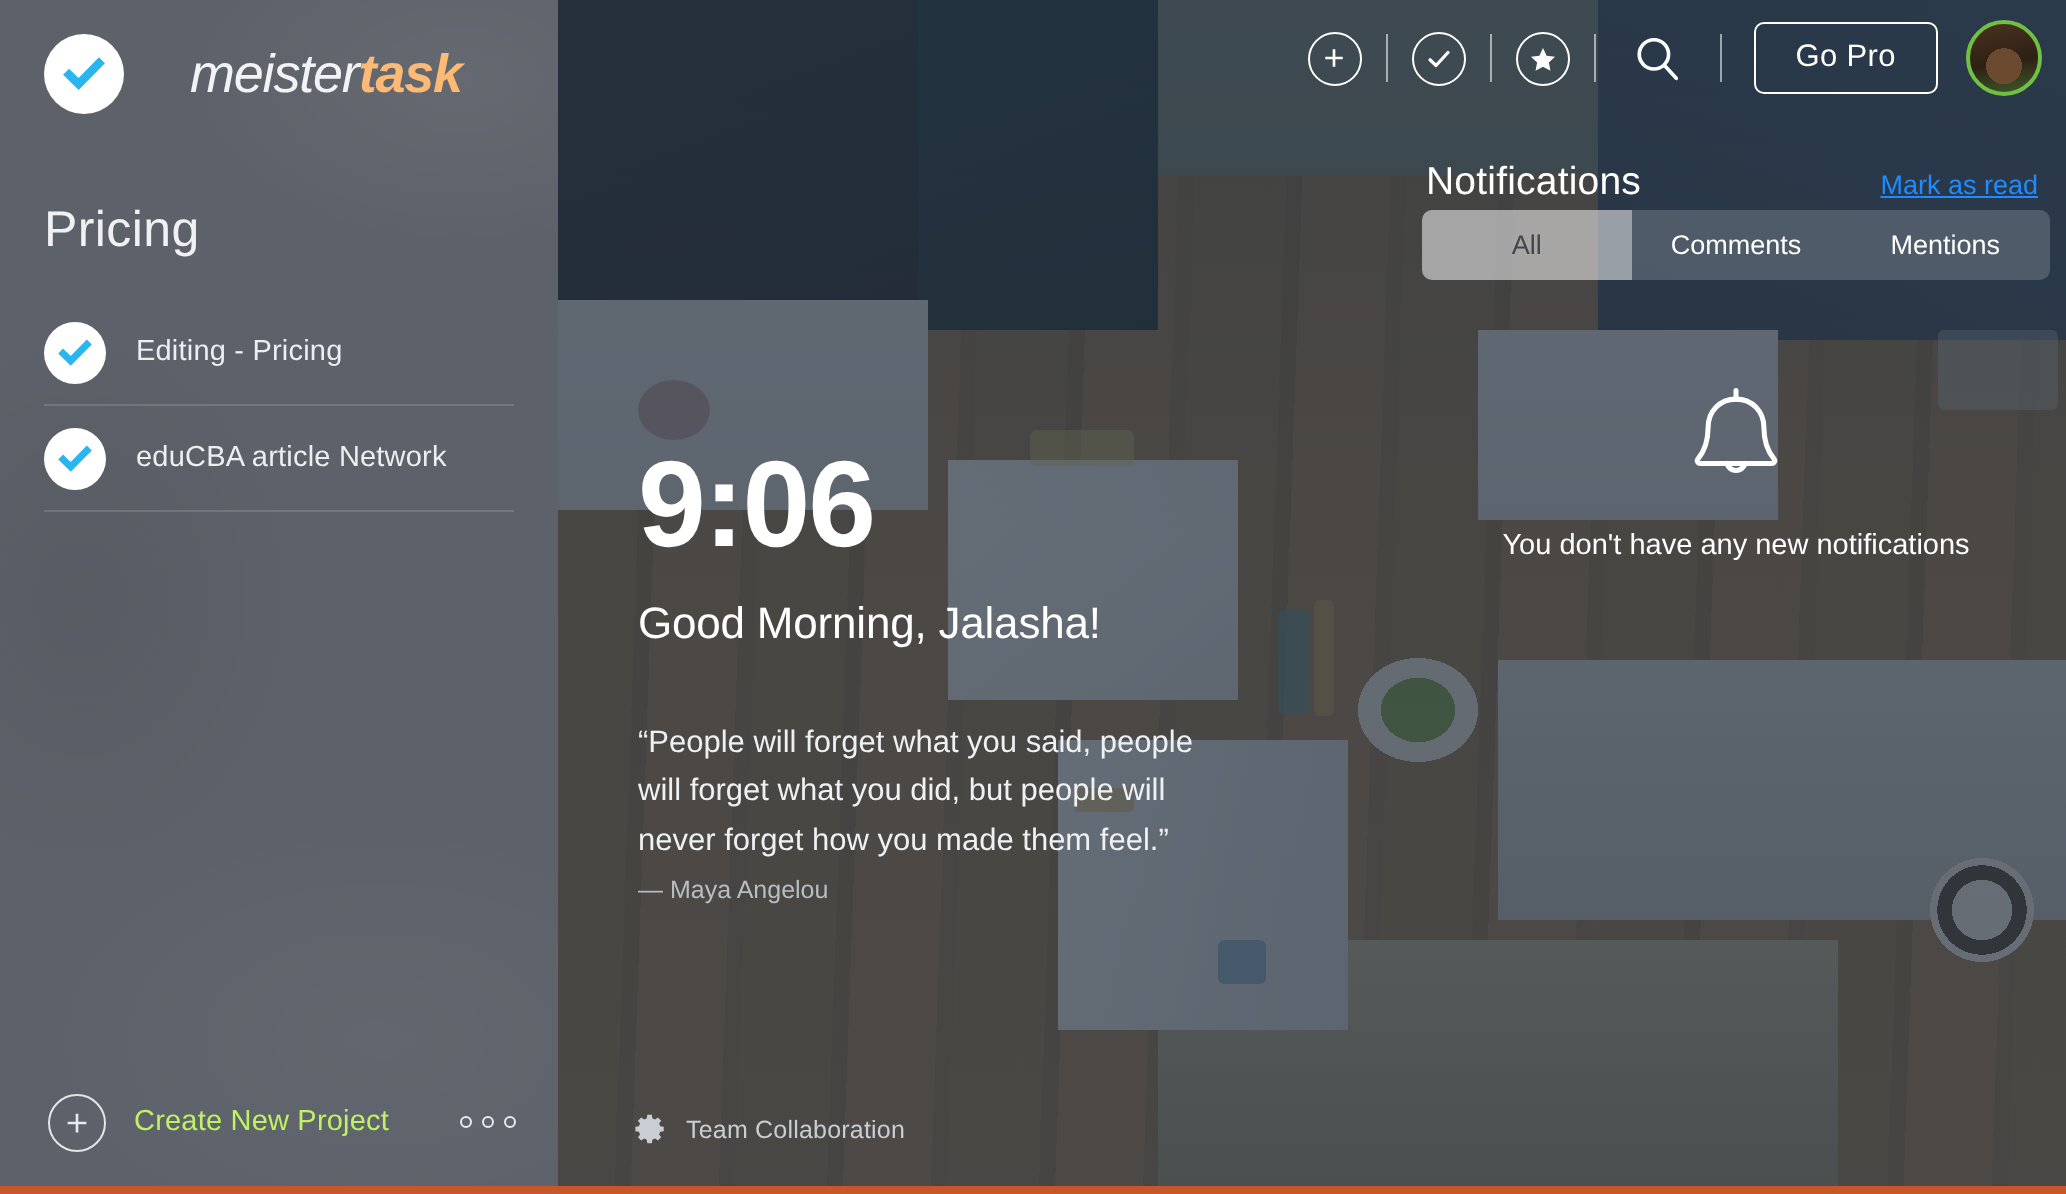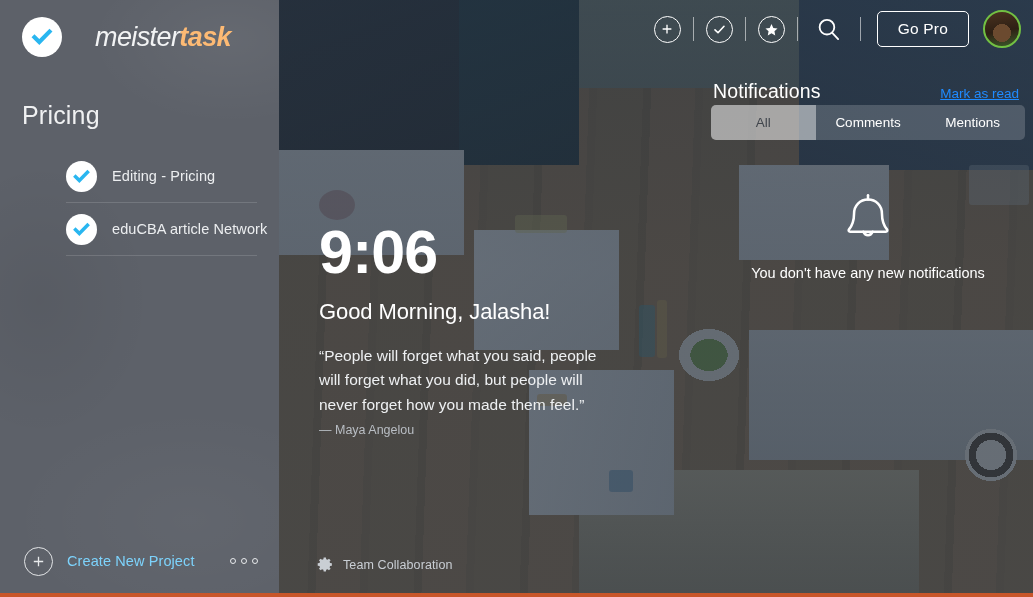--- a/index.html
+++ b/index.html
@@ -75,21 +75,20 @@
     font-weight: 400;
     padding: 44px 0 0 22px;
     letter-spacing: .2px;
   }
 
   .project-list {
     position: relative; z-index: 2;
     margin-top: 20px;
     padding: 0 22px 0 22px;
     list-style: none;
-    margin-left: 44px;
   }
   .project-item {
     display: flex;
     align-items: center;
     gap: 15px;
     height: 53px;
     border-bottom: 1px solid rgba(255,255,255,.14);
     cursor: pointer;
   }
   .project-check {
@@ -118,21 +117,21 @@
   }
   .plus-circle {
     width: 29px; height: 29px;
     border-radius: 50%;
     border: 1.6px solid #e3e5e7;
     display: flex; align-items: center; justify-content: center;
     flex: 0 0 29px;
     cursor: pointer;
   }
   .create-label {
-    color: #7dd3fc;
+    color: #bef264;
     font-size: 14.5px;
     letter-spacing: .1px;
     white-space: nowrap;
     cursor: pointer;
     text-align: right;
   }
   .dots-menu {
     display: flex;
     gap: 5px;
     margin-left: 21px;
@@ -360,21 +359,21 @@
     font-size: 22px;
     font-weight: normal;
     line-height: 1.28;
     margin-top: 15px;
     letter-spacing: -.1px;
   }
   .quote {
     color: #eef0f2;
     font-size: 15.5px;
     line-height: 1.56;
-    margin-top: 18px;
+    margin-top: 34px;
     max-width: 300px;
   }
   .quote-author {
     color: #b9bec4;
     font-size: 12.5px;
     white-space: nowrap;
   }
 
   
   .status {

